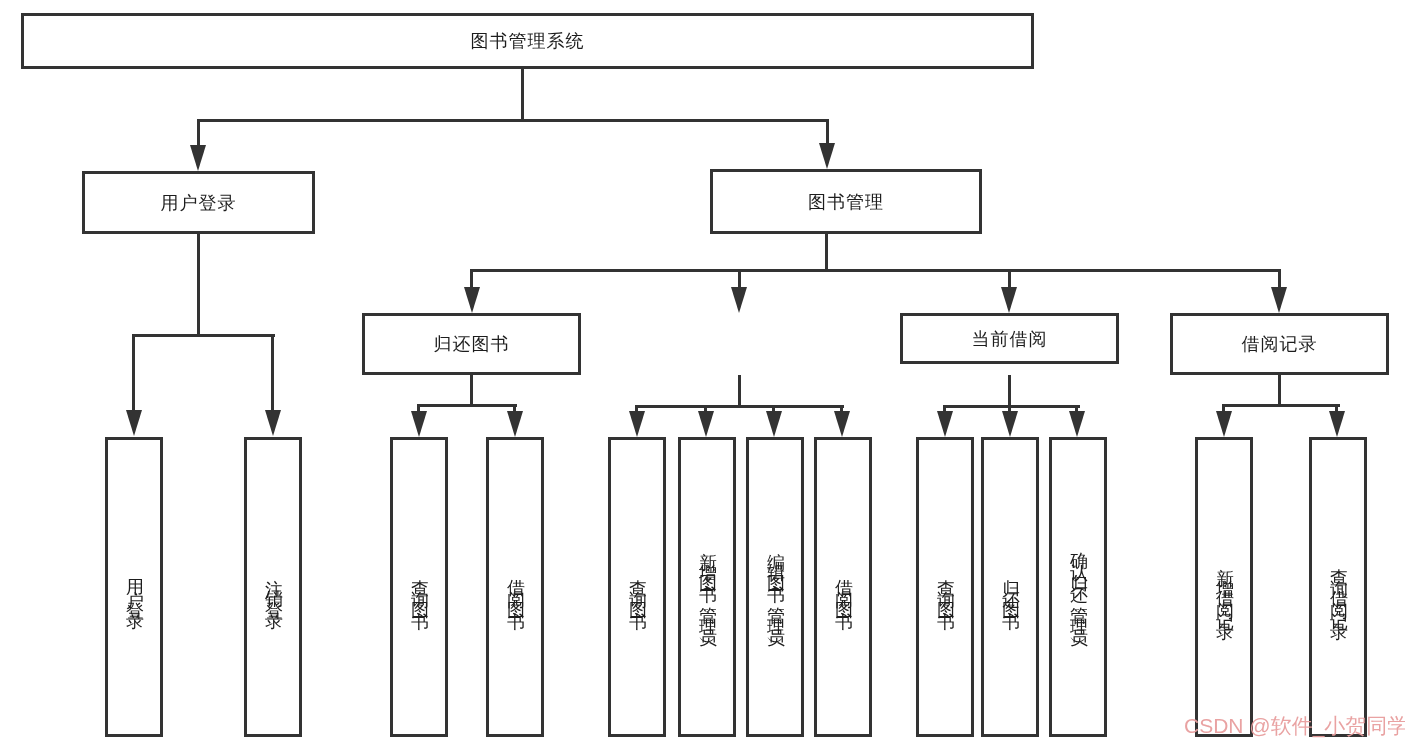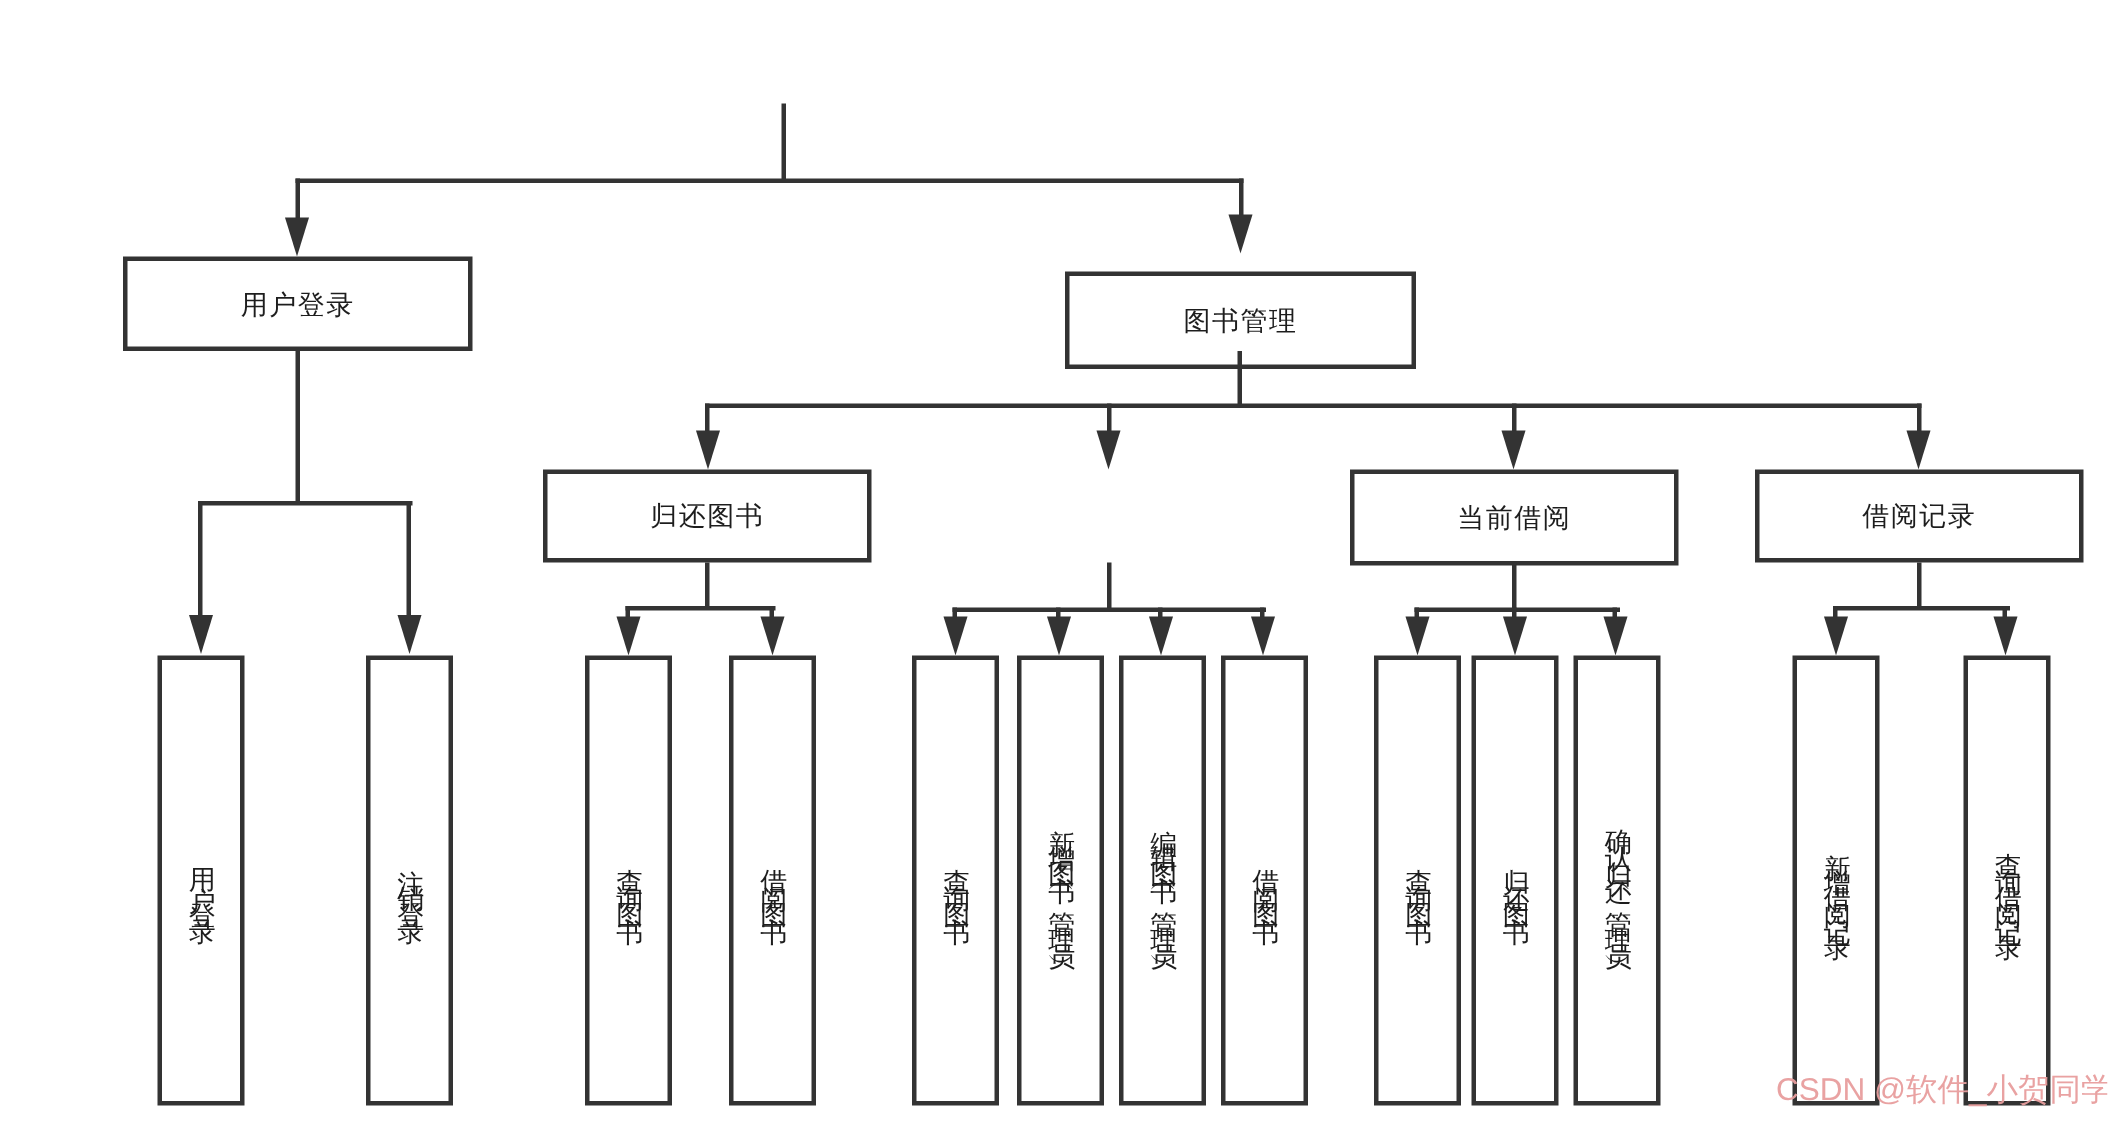--- a/index.html
+++ b/index.html
@@ -51,51 +51,52 @@
     opacity:0.95;
     z-index:10;
     white-space:nowrap;
   }
 </style>
 </head>
 <body>
 
 <div id="canvas">
 
+  <div class="box" style="left:21px; top:13px; width:1013px; height:56px;">图书管理系统</div>
 
   <div class="vline" style="left:521px; top:69px;  height:52px;"></div>
   <div class="hline" style="left:197px; top:119px; width:632px;"></div>
   <div class="vline" style="left:197px; top:119px; height:30px;"></div>
   <div class="arrow" style="left:190px; top:145px;"></div>
   <div class="vline" style="left:826px; top:119px; height:28px;"></div>
   <div class="arrow" style="left:819px; top:143px;"></div>
 
   <div class="box" style="left:82px; top:171px; width:233px; height:63px;">用户登录</div>
-  <div class="box" style="left:710px; top:169px; width:234px; height:65px;margin-top:12px;">图书管理</div>
+  <div class="box" style="left:710px; top:169px; width:272px; height:65px;">图书管理</div>
 
   <div class="vline" style="left:197px; top:234px; height:102px;"></div>
   <div class="hline" style="left:132px; top:334px; width:143px;"></div>
   <div class="vline" style="left:132px; top:334px; height:78px;"></div>
   <div class="arrow" style="left:126px; top:410px;"></div>
   <div class="vline" style="left:271px; top:334px; height:78px;"></div>
   <div class="arrow" style="left:265px; top:410px;"></div>
 
   <div class="vline" style="left:825px; top:234px; height:37px;"></div>
   <div class="hline" style="left:470px; top:269px; width:811px;"></div>
   <div class="vline" style="left:470px;  top:269px; height:22px;"></div>
   <div class="arrow" style="left:464px;  top:287px;"></div>
   <div class="vline" style="left:738px;  top:269px; height:22px;"></div>
   <div class="arrow" style="left:731px;  top:287px;"></div>
   <div class="vline" style="left:1008px; top:269px; height:22px;"></div>
   <div class="arrow" style="left:1001px; top:287px;"></div>
   <div class="vline" style="left:1278px; top:269px; height:22px;"></div>
   <div class="arrow" style="left:1271px; top:287px;"></div>
 
   <div class="box" style="left:362px;  top:313px; width:219px; height:62px;">归还图书</div>
-  <div class="box" style="left:900px;  top:313px; width:219px; height:64px;">当前借阅</div>
+  <div class="box" style="left:900px;  top:313px; width:219px; height:51px;">当前借阅</div>
   <div class="box" style="left:1170px; top:313px; width:219px; height:62px;">借阅记录</div>
 
   <div class="vline" style="left:470px; top:375px; height:31px;"></div>
   <div class="hline" style="left:417px; top:404px; width:100px;"></div>
   <div class="vline" style="left:417px; top:404px; height:10px;"></div>
   <div class="arrow" style="left:411px; top:411px;"></div>
   <div class="vline" style="left:513px; top:404px; height:10px;"></div>
   <div class="arrow" style="left:507px; top:411px;"></div>
 
   <div class="vline" style="left:738px; top:375px; height:32px;"></div>

